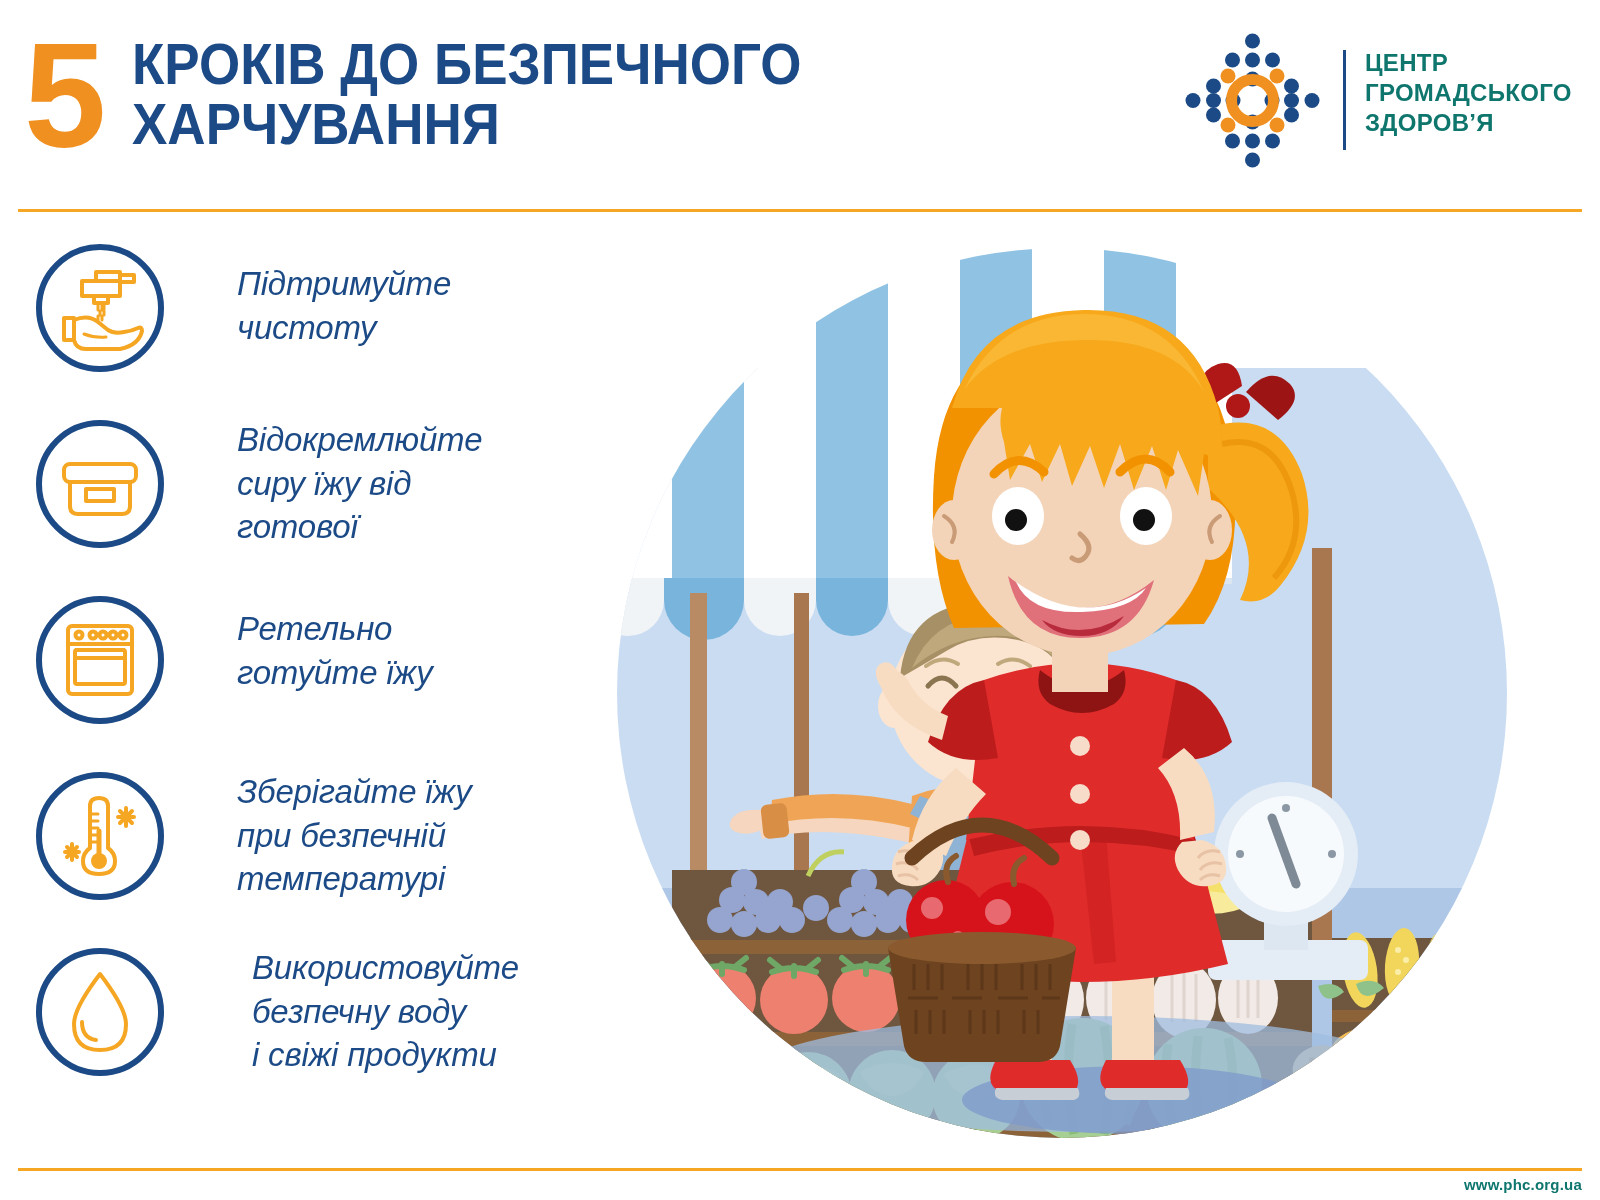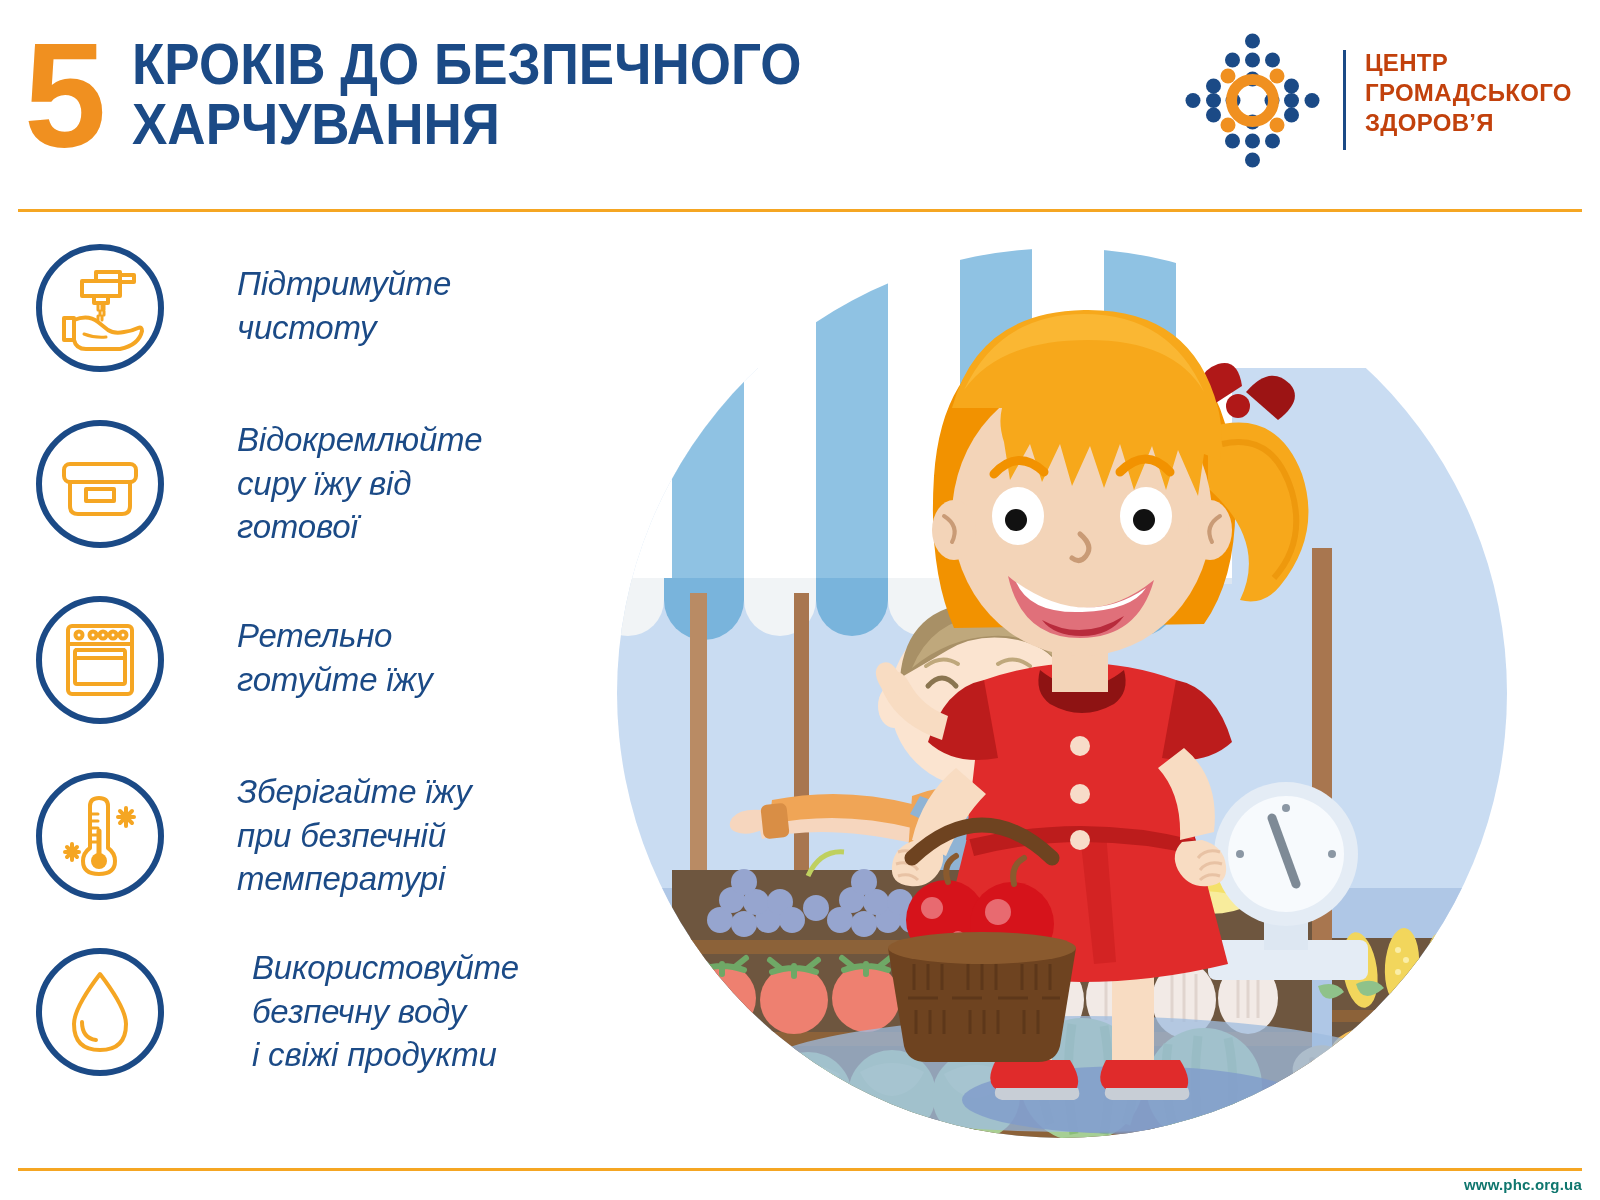--- a/index.html
+++ b/index.html
@@ -32,21 +32,21 @@
   
   .logo{ position:absolute; left:1180px; top:28px; width:400px; height:145px; }
   .logo-mark{ position:absolute; left:0; top:0; width:145px; height:145px; }
   .logo-divider{
     position:absolute; left:163px; top:22px;
     width:3px; height:100px; background:#1B4A86;
   }
   .logo-text{
     position:absolute; left:185px; top:20px;
     font-size:24px; font-weight:bold; line-height:1.26;
-    color:#c2410c; letter-spacing:0.3px;
+    color:#0f766e; letter-spacing:0.3px;
   }
   .logo-text span{ display:block; white-space:nowrap; }
 
   .head-rule{
     position:absolute; left:18px; top:209px;
     width:1564px; height:3px; background:#F5A623;
   }
 
   
   .steps{ position:absolute; left:0; top:244px; width:600px; height:890px; }
@@ -188,21 +188,21 @@
             <rect x="33" y="48" width="50" height="34" rx="2"></rect>
             <path d="M33 48 h50 M31 56 h54"></path>
             <circle cx="37" cy="33" r="3.5"></circle>
             <circle cx="51" cy="33" r="3.5"></circle>
             <circle cx="61" cy="33" r="3.5"></circle>
             <circle cx="71" cy="33" r="3.5"></circle>
             <circle cx="81" cy="33" r="3.5"></circle>
           </g>
         </svg>
       </div>
-      <div class="label" style="top:18px;">Ретельно<br>готуйте їжу</div>
+      <div class="label" style="top:11px;">Ретельно<br>готуйте їжу</div>
     </div>
 
     <div class="step" style="top:528px;">
       <div class="circle">
         <svg width="116" height="116" viewBox="0 0 116 116">
           <g fill="none" stroke="#F5A623" stroke-width="4" stroke-linejoin="round" stroke-linecap="round">
             <path d="M48 28 q0 -8 9 -8 q9 0 9 8 v42 q7 5 7 13 q0 13 -16 13 q-16 0 -16 -13 q0 -8 7 -13 z"></path>
             <circle cx="57" cy="83" r="8" fill="#F5A623" stroke="none"></circle>
             <path d="M57 83 v-30" stroke-width="5"></path>
             <path d="M49 36 h7 M49 43 h7 M49 50 h7 M49 57 h7 M49 64 h7" stroke-width="3"></path>

